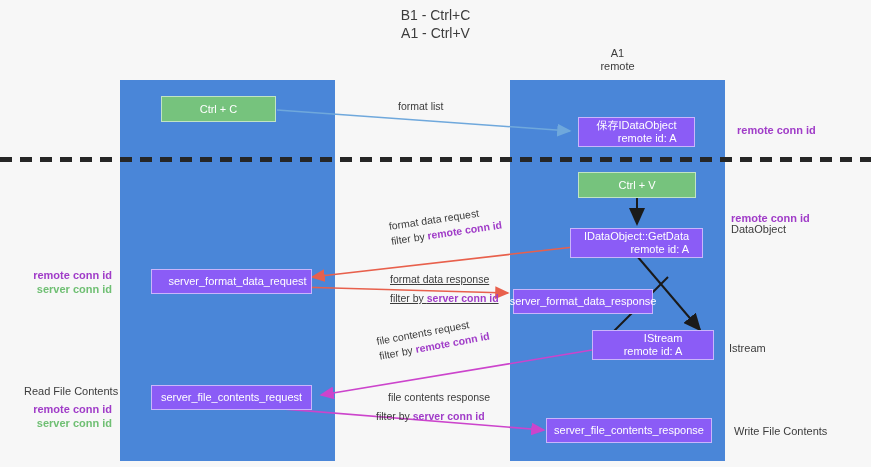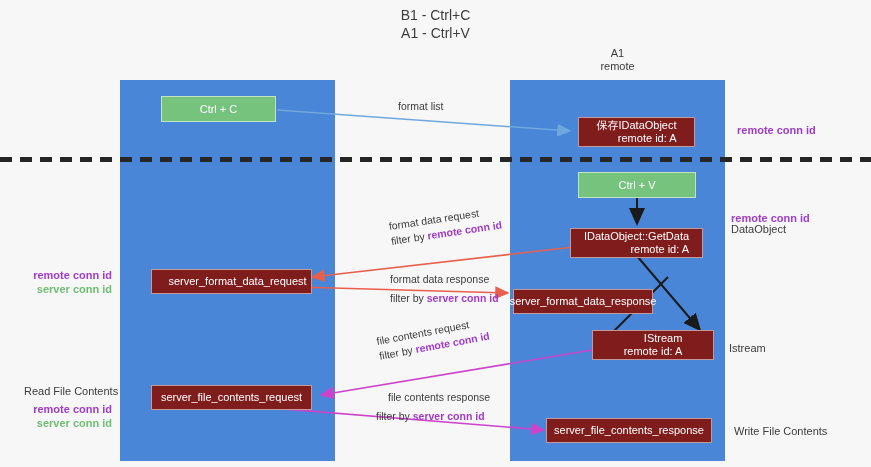--- a/index.html
+++ b/index.html
@@ -67,21 +67,21 @@
     justify-content: center;
     text-align: right;
     color: #ffffff;
     font-size: 11px;
     line-height: 13px;
     white-space: pre-line;
     border: 1px solid rgba(255,255,255,0.55);
     padding: 2px 4px;
   }
   .box.green  { background: #76c37d; }
-  .box.orange { background: #7f1d1d; }
+  .box.orange { background: #8b5cf6; }
 
   
   .side-label {
     position: absolute;
     font-size: 11px;
     line-height: 14px;
     color: #3c3c3c;
     white-space: pre-line;
   }
   .side-label.bold-purple { color: #a03cc8; font-weight: bold; }
@@ -181,21 +181,21 @@
 
   <div class="arrow-label" style="left:398px; top:99px;">
     <span>format list</span>
   </div>
 
   <div class="arrow-label rot-up" style="left:390px; top:219px;">
     <div>format data request</div>
     <div><span>filter by </span><span class="hl-purple">remote conn id</span></div>
   </div>
 
-  <div class="arrow-label" style="left:390px; top:272px;">
+  <div class="arrow-label" style="left:390px; top:272px;text-decoration:underline;">
     <div>format data response</div>
     <div style="margin-top:4px;"><span>filter by </span><span class="hl-purple">server conn id</span></div>
   </div>
 
   <div class="arrow-label rot-up2" style="left:378px; top:334px;">
     <div>file contents request</div>
     <div><span>filter by </span><span class="hl-purple">remote conn id</span></div>
   </div>
 
   <div class="arrow-label" style="left:388px; top:390px;">

